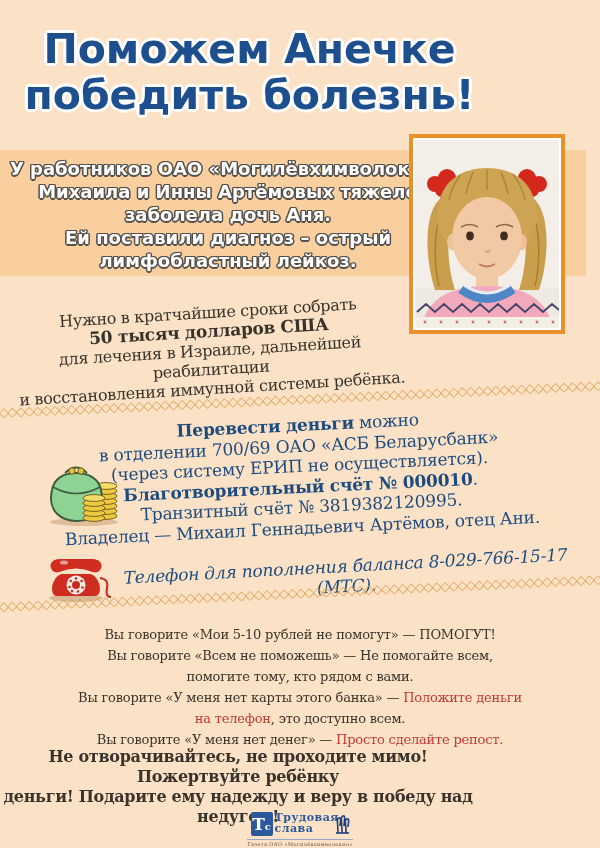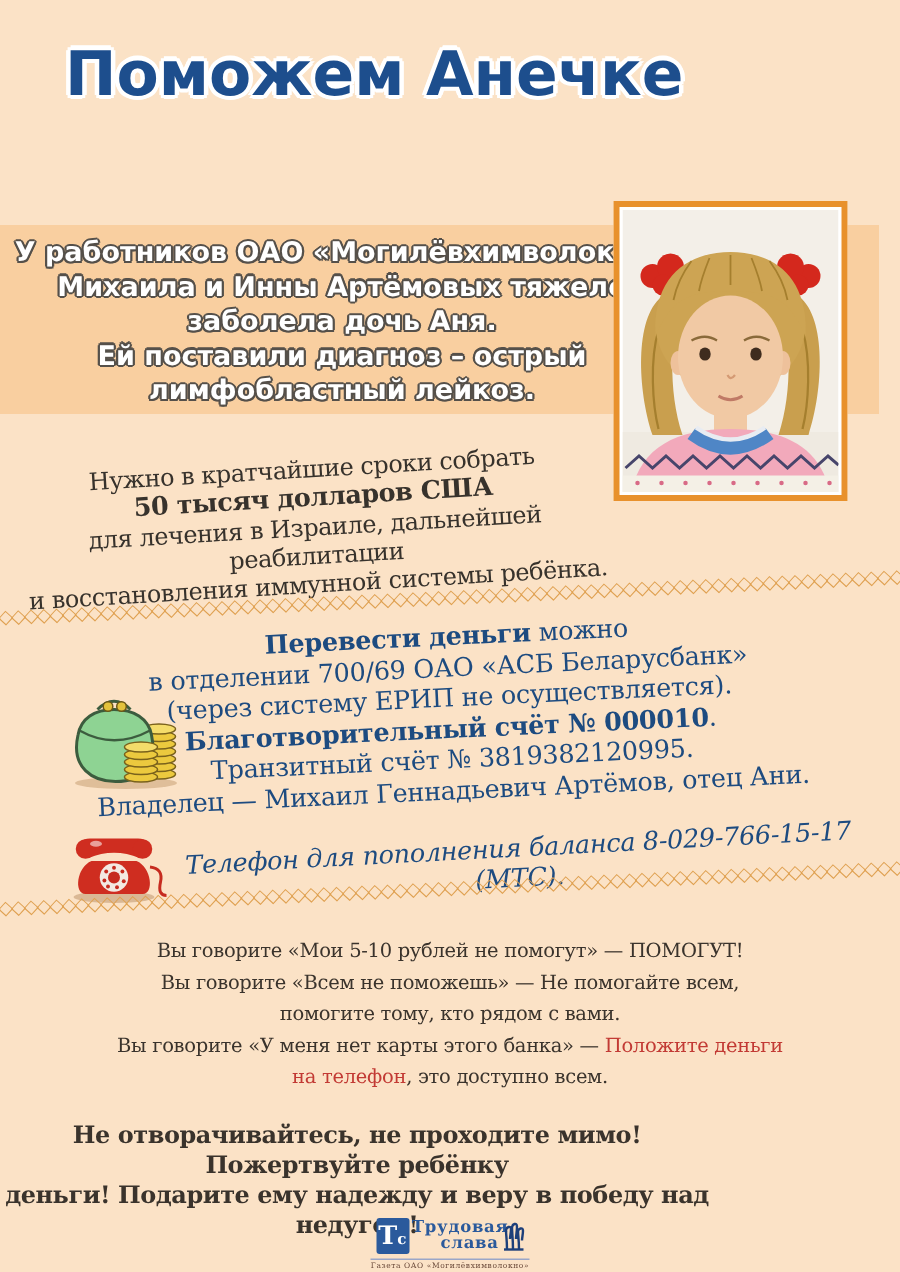--- a/index.html
+++ b/index.html
@@ -87,34 +87,35 @@
   .logo-box{
     width:22px; height:24px; background:#2b5a9c; border-radius:2px;
     color:#fff; font-weight:bold; font-size:10px; line-height:24px; text-align:center;
     font-family:"DejaVu Serif", serif;
   }
   .logo-box::first-letter{font-size:17px;}
   .logo-name{
     margin-left:2px; color:#2b5a9c; font-weight:bold; font-size:11px; line-height:11px;
     letter-spacing:0.5px; width:58px;
   }
-  .logo-name div:nth-child(2){text-align:right;}
+  .logo-name div:nth-child(2){}
   .fiber{margin-left:1px; margin-top:2px;}
   .logo-tagline{
     font-size:5px; line-height:6px; color:#6b4a3a; letter-spacing:0.4px; margin-top:1px;
     border-top:1px solid #9aa6c8; padding-top:1px;
   }
 </style>
 </head>
 <body>
 
 <div class="page">
 
   <div class="title">
       <div>Поможем Анечке</div>
+      <div>победить болезнь!</div>
     </div>
 
   <div class="intro-box"></div>
   <div class="intro-text">
       <div>У работников ОАО «Могилёвхимволокно»</div>
       <div>Михаила и Инны Артёмовых тяжело</div>
       <div>заболела дочь Аня.</div>
       <div>Ей поставили диагноз – острый</div>
       <div>лимфобластный лейкоз.</div>
     </div>
@@ -253,20 +254,21 @@
   <div class="phone-line">Телефон для пополнения баланса 8-029-766-15-17 (МТС).</div>
 
   <div class="chain chain2">◇◇◇◇◇◇◇◇◇◇◇◇◇◇◇◇◇◇◇◇◇◇◇◇◇◇◇◇◇◇◇◇◇◇◇◇◇◇◇◇◇◇◇◇◇◇◇◇◇◇◇◇◇◇◇◇◇◇◇◇◇◇◇◇◇◇◇◇◇◇◇◇</div>
 
   <div class="appeal">
       <div><span>Вы говорите «Мои 5-10 рублей не помогут» — ПОМОГУТ!</span></div>
       <div><span>Вы говорите «Всем не поможешь» — Не помогайте всем,</span></div>
       <div><span>помогите тому, кто рядом с вами.</span></div>
       <div><span>Вы говорите «У меня нет карты этого банка» — </span><span class="r">Положите деньги</span></div>
       <div><span class="r">на телефон</span><span>, это доступно всем.</span></div>
+      <div><span>Вы говорите «У меня нет денег» — </span><span class="r">Просто сделайте репост.</span></div>
     </div>
 
   <div class="final">
       <div>Не отворачивайтесь, не проходите мимо! Пожертвуйте ребёнку</div>
       <div>деньги! Подарите ему надежду и веру в победу над недугом!</div>
     </div>
 
   <div class="logo">
     <div class="logo-row">
       <div class="logo-box">Тс</div>

